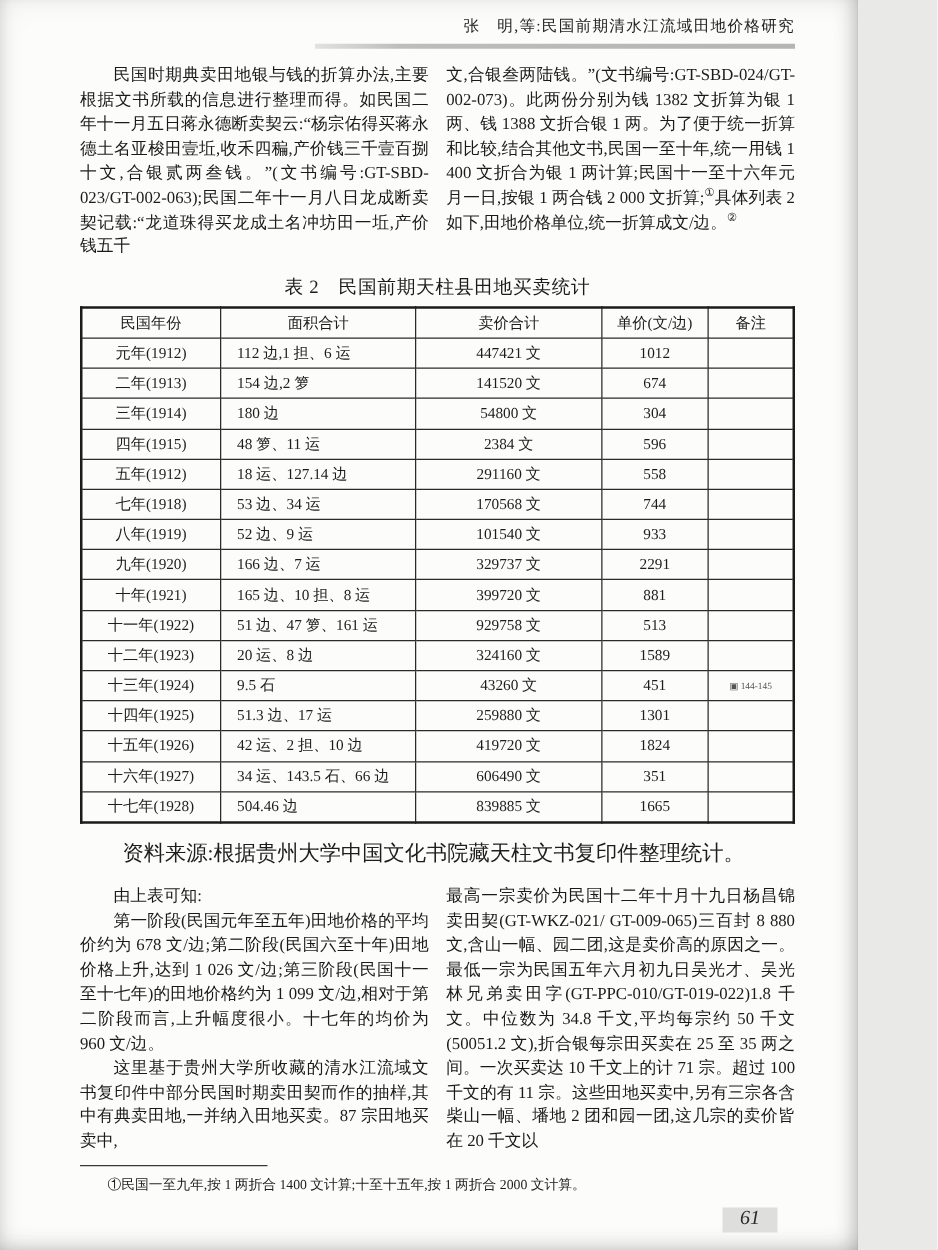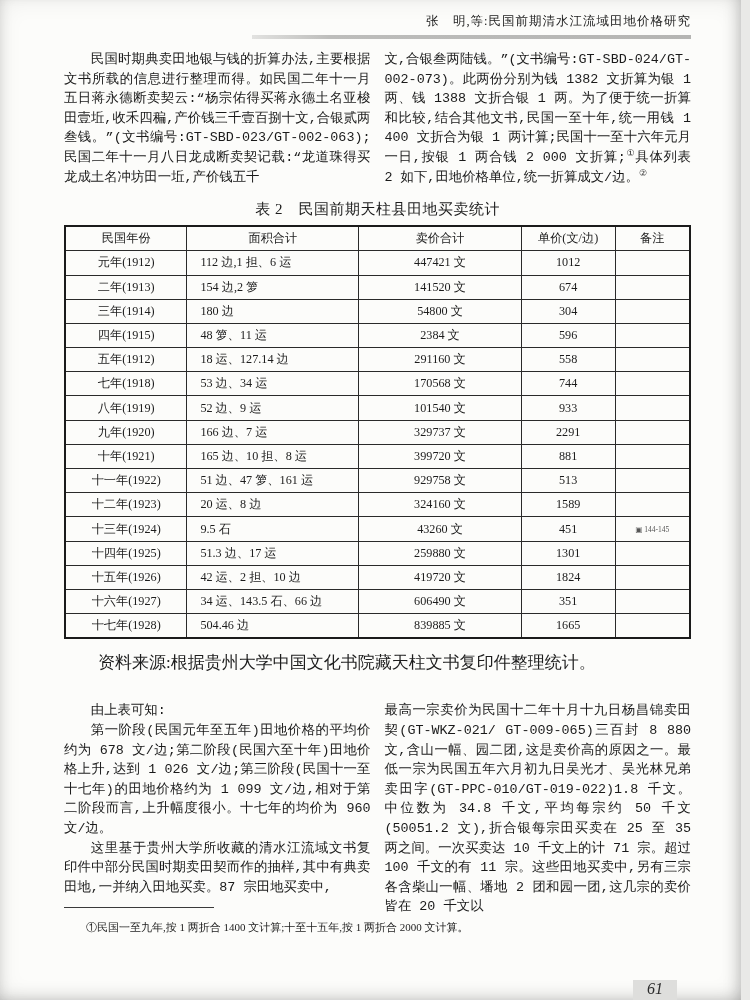--- a/index.html
+++ b/index.html
@@ -4,21 +4,21 @@
 <style>
   html,body { margin:0; padding:0; }
   body {
     width:750px; height:1000px;
     background:#e9e9e7;
     font-family:"Liberation Serif", serif;
     color:#1c1c1c;
   }
   .page {
     position:relative;
-    width:741px; height:1000px;
+    width:686px; height:1000px;
     background:#fcfcfa;
     box-sizing:border-box;
     box-shadow: inset 0 0 24px rgba(0,0,0,0.07),
                 inset -12px 0 16px -10px rgba(0,0,0,0.22),
                 inset 0 -12px 16px -10px rgba(0,0,0,0.15),
                 inset 10px 0 14px -10px rgba(0,0,0,0.12);
     overflow:hidden;
   }
   .content { padding: 13px 50px 0 64px; }
 
@@ -35,21 +35,20 @@
     background:linear-gradient(90deg,#e2e2e0 0%, #bdbdbb 18%, #b5b5b3 100%);
   }
 
   .twocol { display:flex; gap:14px; margin-top:11px; }
   .col {
     flex:1;
     text-align:justify;
     font-size:13.4px;
     line-height:19.6px;
     color:#1a1a1a;
-    font-family:Liberation Mono, monospace;
   }
   .col p { margin:0; }
   .col p.indent { text-indent:2em; }
   sup.fnmark { font-size:9px; line-height:0; }
 
   .table-title {
     text-align:center;
     font-size:15px;
     margin:13px 0 6px 0;
     letter-spacing:0.5px;
@@ -71,39 +70,39 @@
   table.data td.c1 { text-align:left; padding-left:13px; }
   table.data td.remark { font-size:7.5px; color:#555; text-align:center; }
 
   .source {
     font-size:17px;
     margin-top:12px;
     text-indent:2em;
     color:#1d1d1d;
   }
 
-  .lower { margin-top:27px; }
+  .lower { margin-top:13px; }
   .fn-divider {
     width:150px;
     border:none;
     border-top:1.3px solid #3a3a3a;
     margin:10px 0 5px 0;
   }
   .footnotes {
     font-size:11px;
     line-height:16.5px;
     text-align:justify;
     color:#1d1d1d;
     margin-top:2px;
   }
   .footnotes p { margin:0; text-indent:2em; }
 
   .page-number {
     position:absolute;
-    right:64px; bottom:0;
+    right:64px; bottom:14px;
     font-style:italic;
     font-size:16px;
     color:#2b2b2b;
     background:#dededc;
     padding:0 14px 2px 14px;
   }
 </style>
 </head>
 <body>
 

